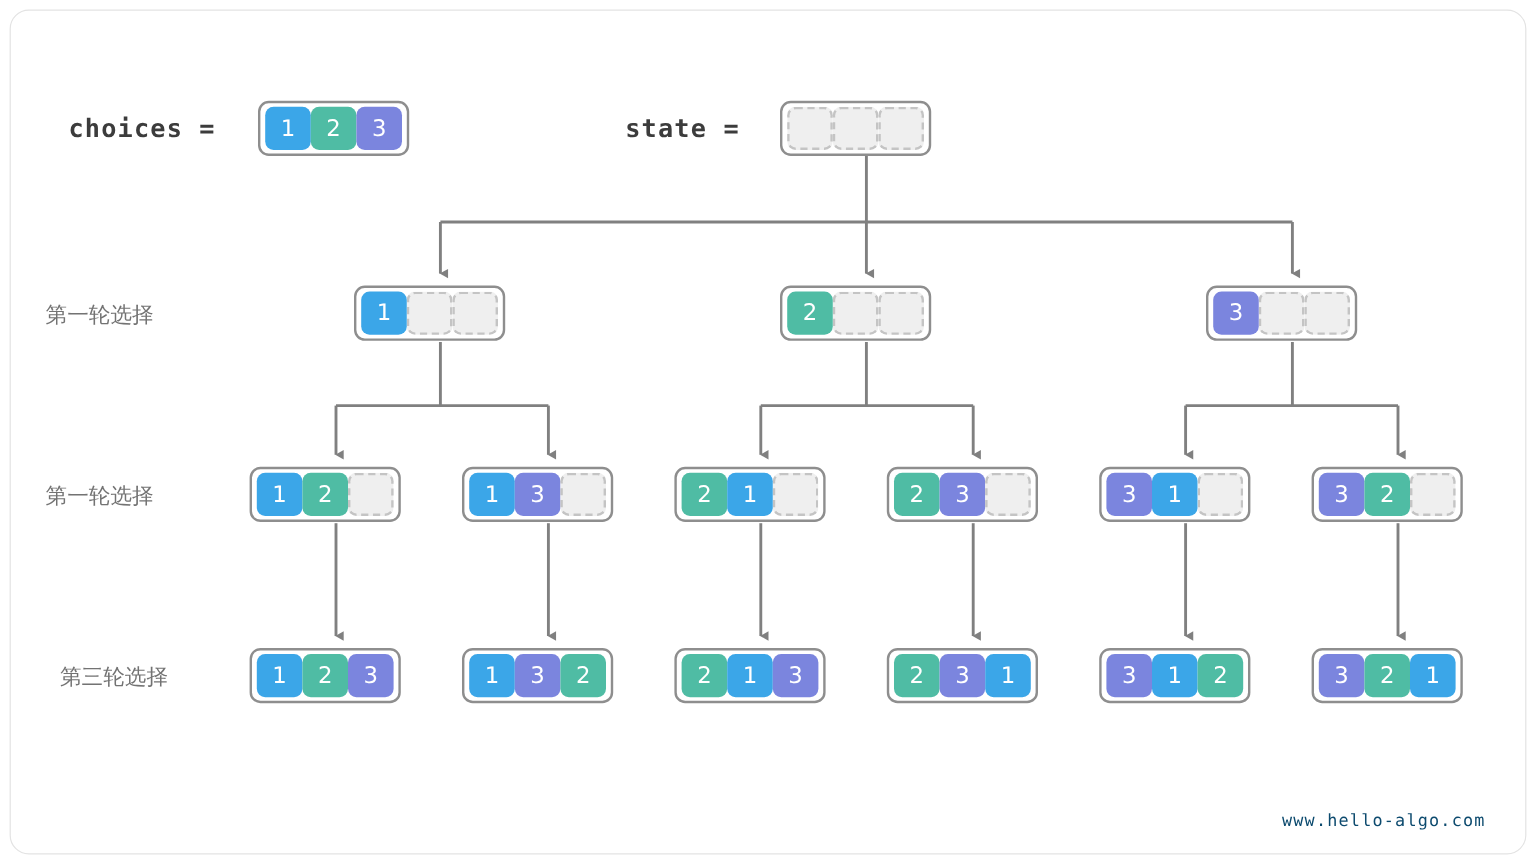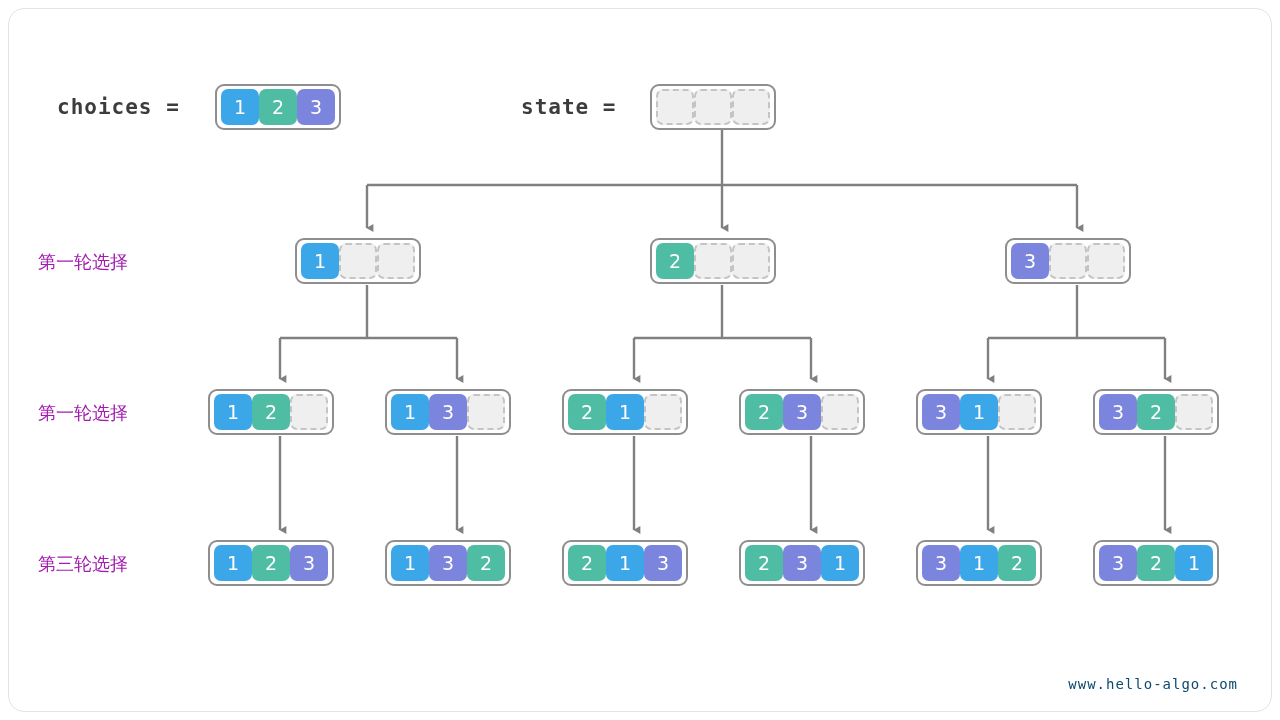--- a/index.html
+++ b/index.html
@@ -42,21 +42,21 @@
     font-size: 21px;
     font-weight: bold;
     color: #3c3c3c;
     letter-spacing: 1px;
     white-space: nowrap;
   }
   .row-label {
     position: absolute;
     font-family: Liberation Sans, sans-serif;
     font-size: 18px;
-    color: #a21caf;
+    color: #737373;
     white-space: nowrap;
   }
   .watermark {
     position: absolute;
     right: 42px;
     bottom: 28px;
     font-family: "DejaVu Sans Mono", "Liberation Mono", monospace;
     font-size: 14px;
     color: #0c4a6e;
     letter-spacing: 1px;
@@ -153,21 +153,21 @@
   <div class="mono-label" style="left:521px; top:95px;text-align:right;">state =</div>
 
   <div class="arr" style="left:650px; top:84px;">
     <div class="cell empty"></div>
     <div class="cell empty"></div>
     <div class="cell empty"></div>
   </div>
 
   <div class="row-label" style="left:38px; top:250px;">第一轮选择</div>
   <div class="row-label" style="left:38px; top:401px;">第一轮选择</div>
-  <div class="row-label" style="left:38px; top:552px;">第三轮选择</div>
+  <div class="row-label" style="left:50px; top:552px;">第三轮选择</div>
 
   <div class="arr" style="left:295px; top:238px;">
     <div class="cell c1">1</div>
     <div class="cell empty"></div>
     <div class="cell empty"></div>
   </div>
   <div class="arr" style="left:650px; top:238px;">
     <div class="cell c2">2</div>
     <div class="cell empty"></div>
     <div class="cell empty"></div>

